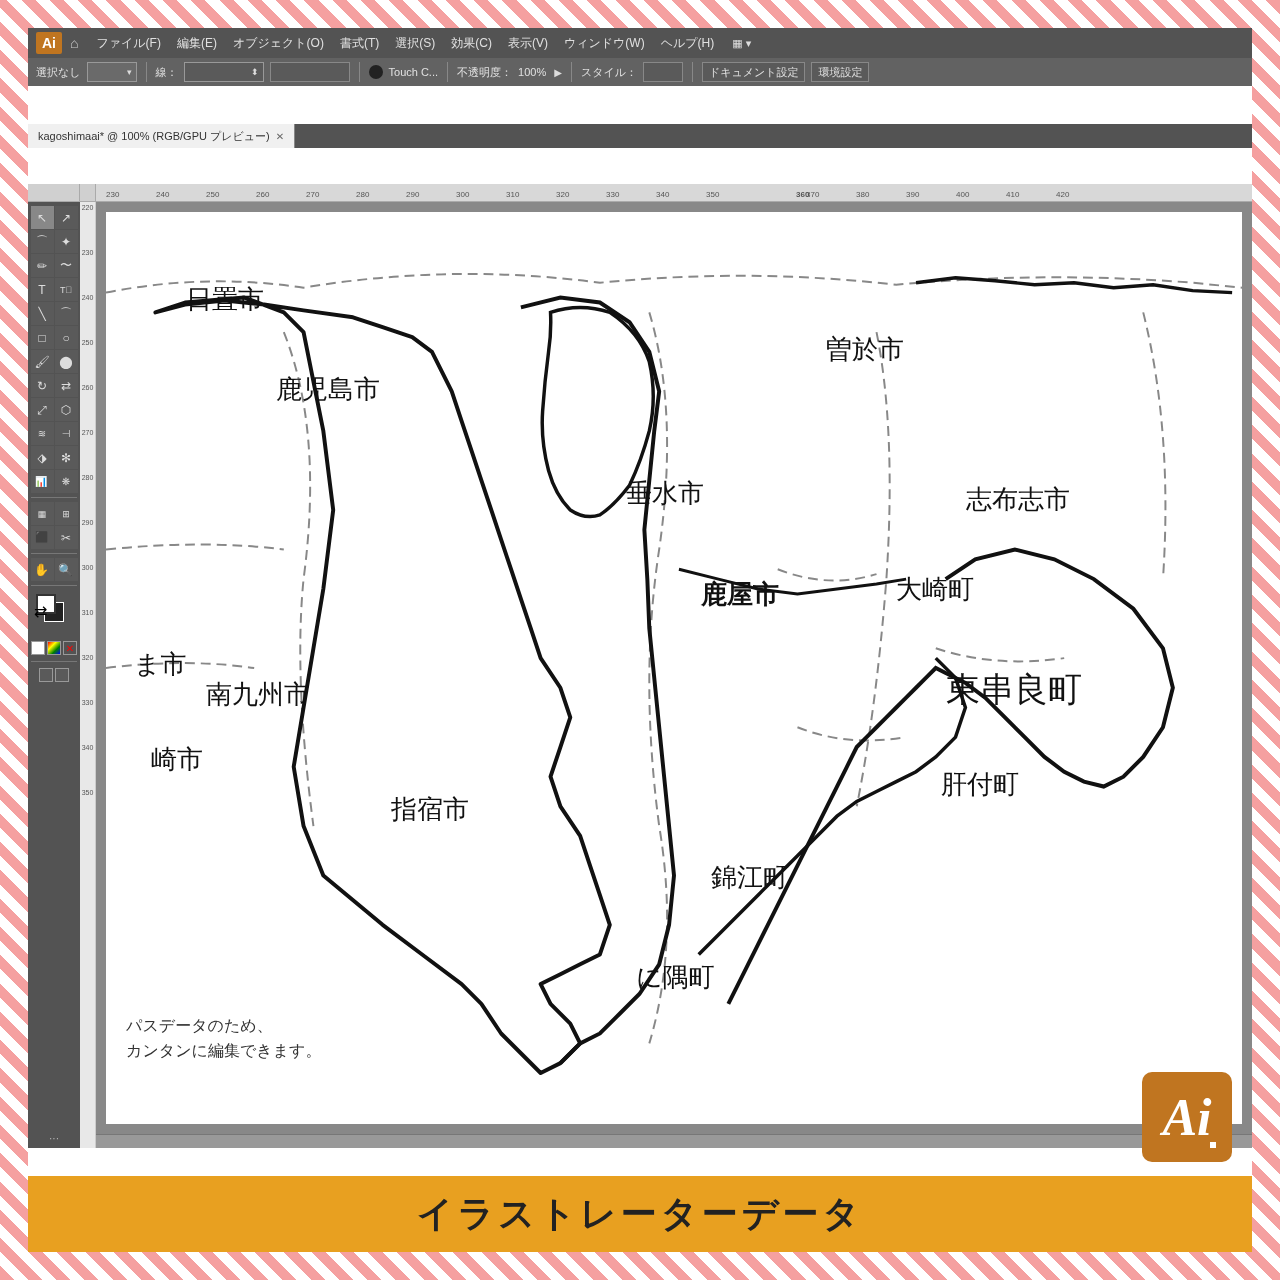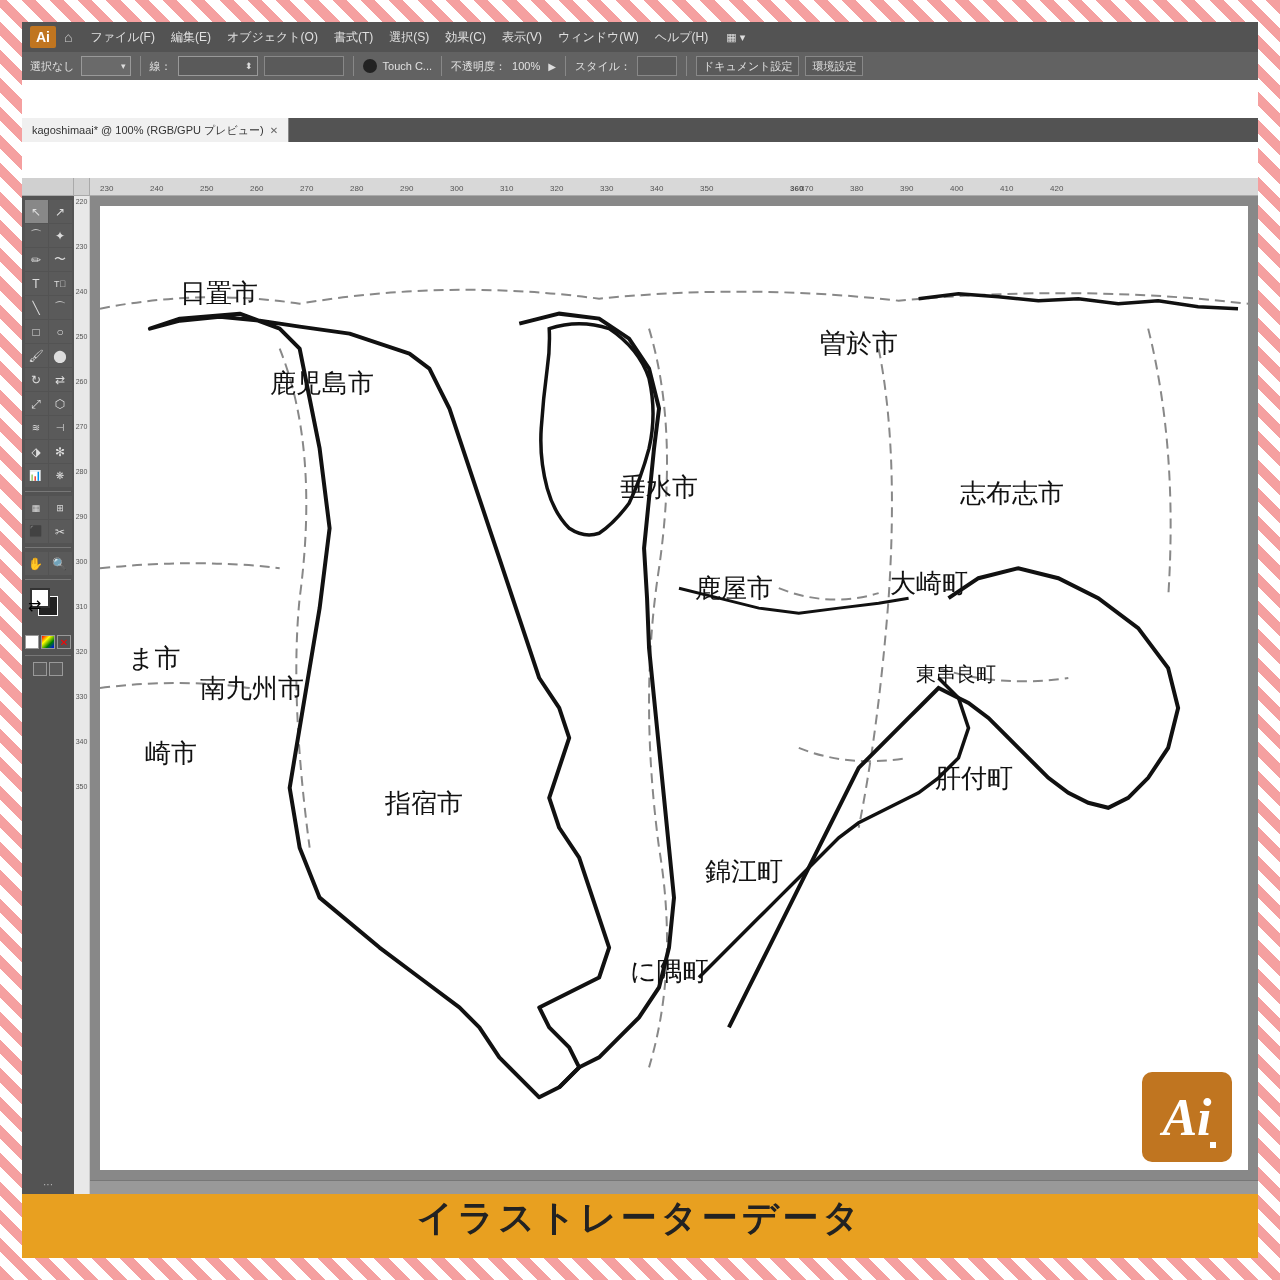--- a/index.html
+++ b/index.html
@@ -15,21 +15,21 @@
     .outer-container {
       width: 1280px;
       height: 1280px;
       background: repeating-linear-gradient(
         45deg,
         #f5a0a0,
         #f5a0a0 10px,
         #ffffff 10px,
         #ffffff 20px
       );
-      padding: 22px;
+      padding: 28px;
       display: flex;
       flex-direction: column;
     }
 
     .inner-container {
       flex: 1;
       background: #fff;
       display: flex;
       flex-direction: column;
       overflow: hidden;
@@ -252,27 +252,28 @@
       bottom: 60px;
       left: 20px;
       font-family: 'Hiragino Kaku Gothic Pro', 'Yu Gothic', sans-serif;
       font-size: 16px;
       color: #333;
       line-height: 1.6;
     }
 
     
     .bottom-banner {
-      height: 64px;
+      height: 76px;
       background: #e8a020;
       display: flex;
-      align-items: flex-start;
+      align-items: center;
       justify-content: center;
       flex-shrink: 0;
       position: relative;
+      margin-top: 28px;
     }
 
     .banner-text {
       font-size: 36px;
       font-weight: bold;
       color: #222;
       font-family: 'Hiragino Kaku Gothic Pro', 'Yu Gothic', sans-serif;
       letter-spacing: 4px;
     }
 
@@ -539,31 +540,35 @@
                 <path d="M 580,340 L 620,350 L 660,360 L 700,365 L 740,360 L 780,355 L 810,350" fill="none" stroke="#111" stroke-width="3"></path>
 
                 <path d="M 840,430 L 860,450 L 870,480 L 860,510 L 840,530 L 820,545 L 800,555 L 780,565 L 760,575 L 740,590 L 720,610 L 700,630 L 680,650 L 660,670 L 640,690 L 620,710 L 600,730" fill="none" stroke="#111" stroke-width="3.5"></path>
               </svg>
 
               <div class="map-label" style="top:70px;left:80px;font-size:26px;">日置市</div>
               <div class="map-label" style="top:160px;left:170px;font-size:26px;">鹿児島市</div>
               <div class="map-label" style="top:120px;left:720px;font-size:26px;">曽於市</div>
               <div class="map-label" style="top:264px;left:520px;font-size:26px;">垂水市</div>
               <div class="map-label" style="top:270px;left:860px;font-size:26px;">志布志市</div>
-              <div class="map-label" style="top:365px;left:595px;font-size:26px;">鹿屋市</div>
+              <div class="map-label" style="top:365px;left:595px;font-size:26px;font-weight:bold;">鹿屋市</div>
               <div class="map-label" style="top:360px;left:790px;font-size:26px;">大崎町</div>
-              <div class="map-label" style="top:455px;left:816px;font-size:20px;">東串良町</div>
+              <div class="map-label" style="top:455px;left:840px;font-size:34px;">東串良町</div>
               <div class="map-label" style="top:465px;left:100px;font-size:26px;">南九州市</div>
               <div class="map-label" style="top:435px;left:28px;font-size:26px;">ま市</div>
               <div class="map-label" style="top:530px;left:45px;font-size:26px;">崎市</div>
               <div class="map-label" style="top:580px;left:285px;font-size:26px;">指宿市</div>
               <div class="map-label" style="top:555px;left:835px;font-size:26px;">肝付町</div>
               <div class="map-label" style="top:648px;left:605px;font-size:26px;">錦江町</div>
               <div class="map-label" style="top:748px;left:530px;font-size:26px;">に隅町</div>
 
+              <div class="bottom-text-area">
+                <div>パスデータのため、</div>
+                <div>カンタンに編集できます。</div>
+              </div>
             </div>
           </div>
 
           <div class="scrollbar-h"></div>
         </div>
       </div>
     </div>
 
     <div class="bottom-banner">
       <div class="banner-text">イラストレーターデータ</div>

